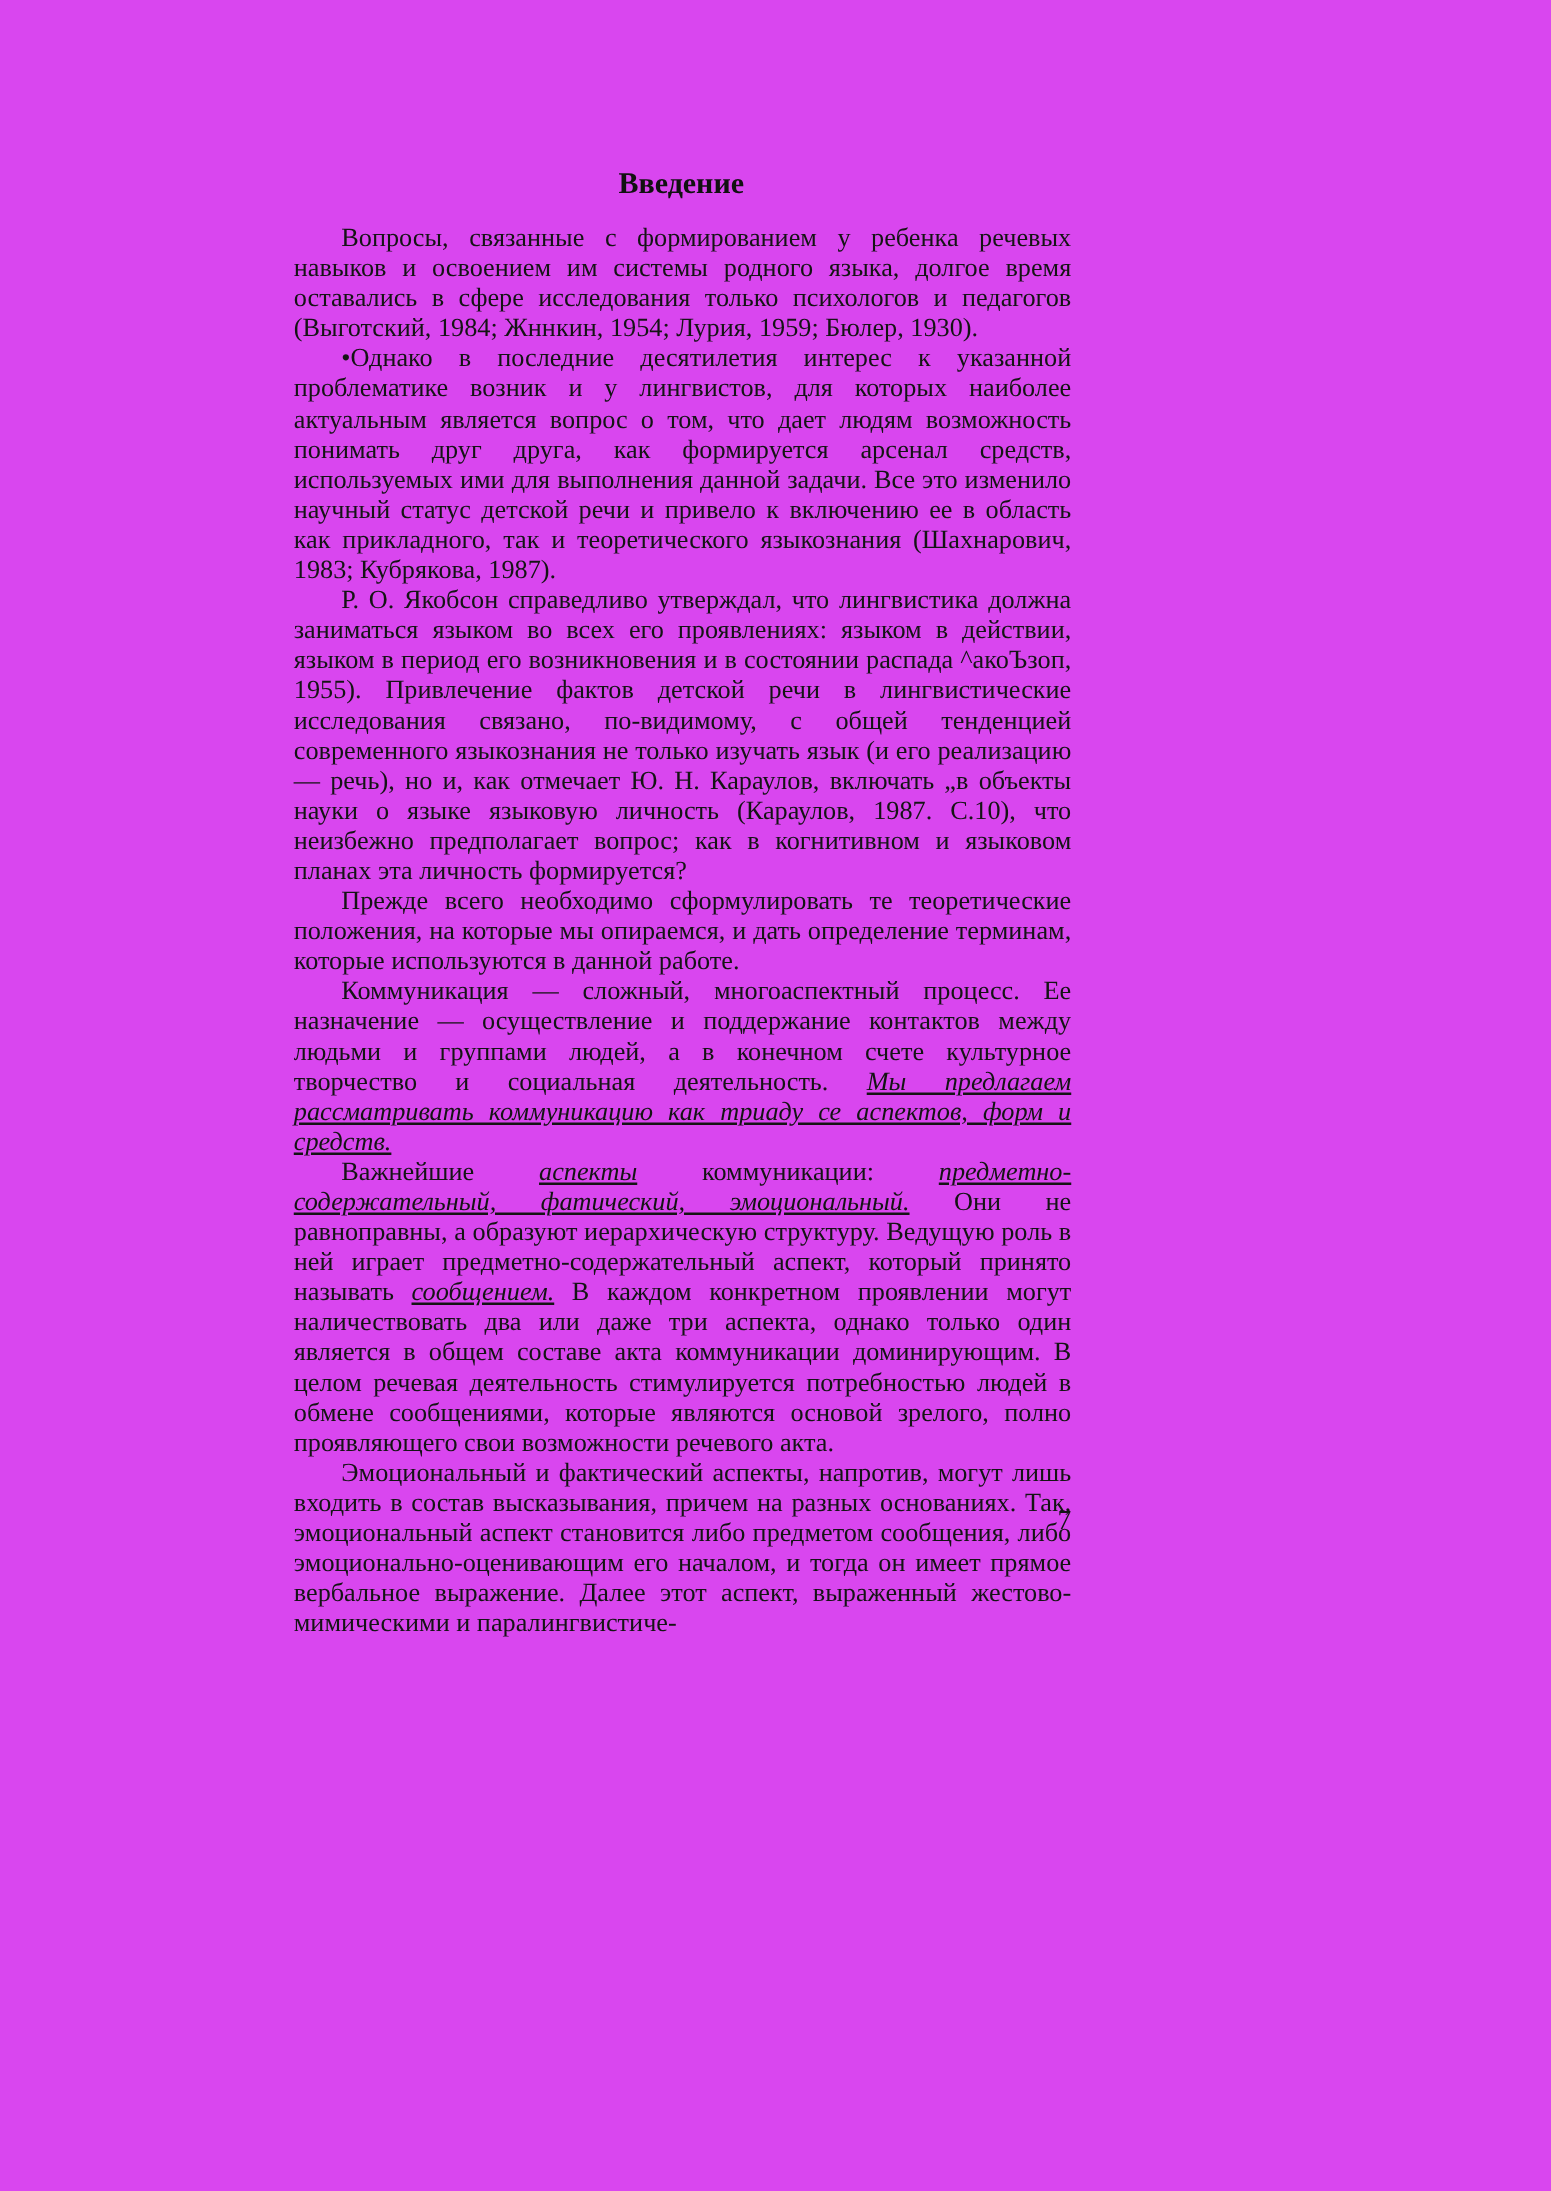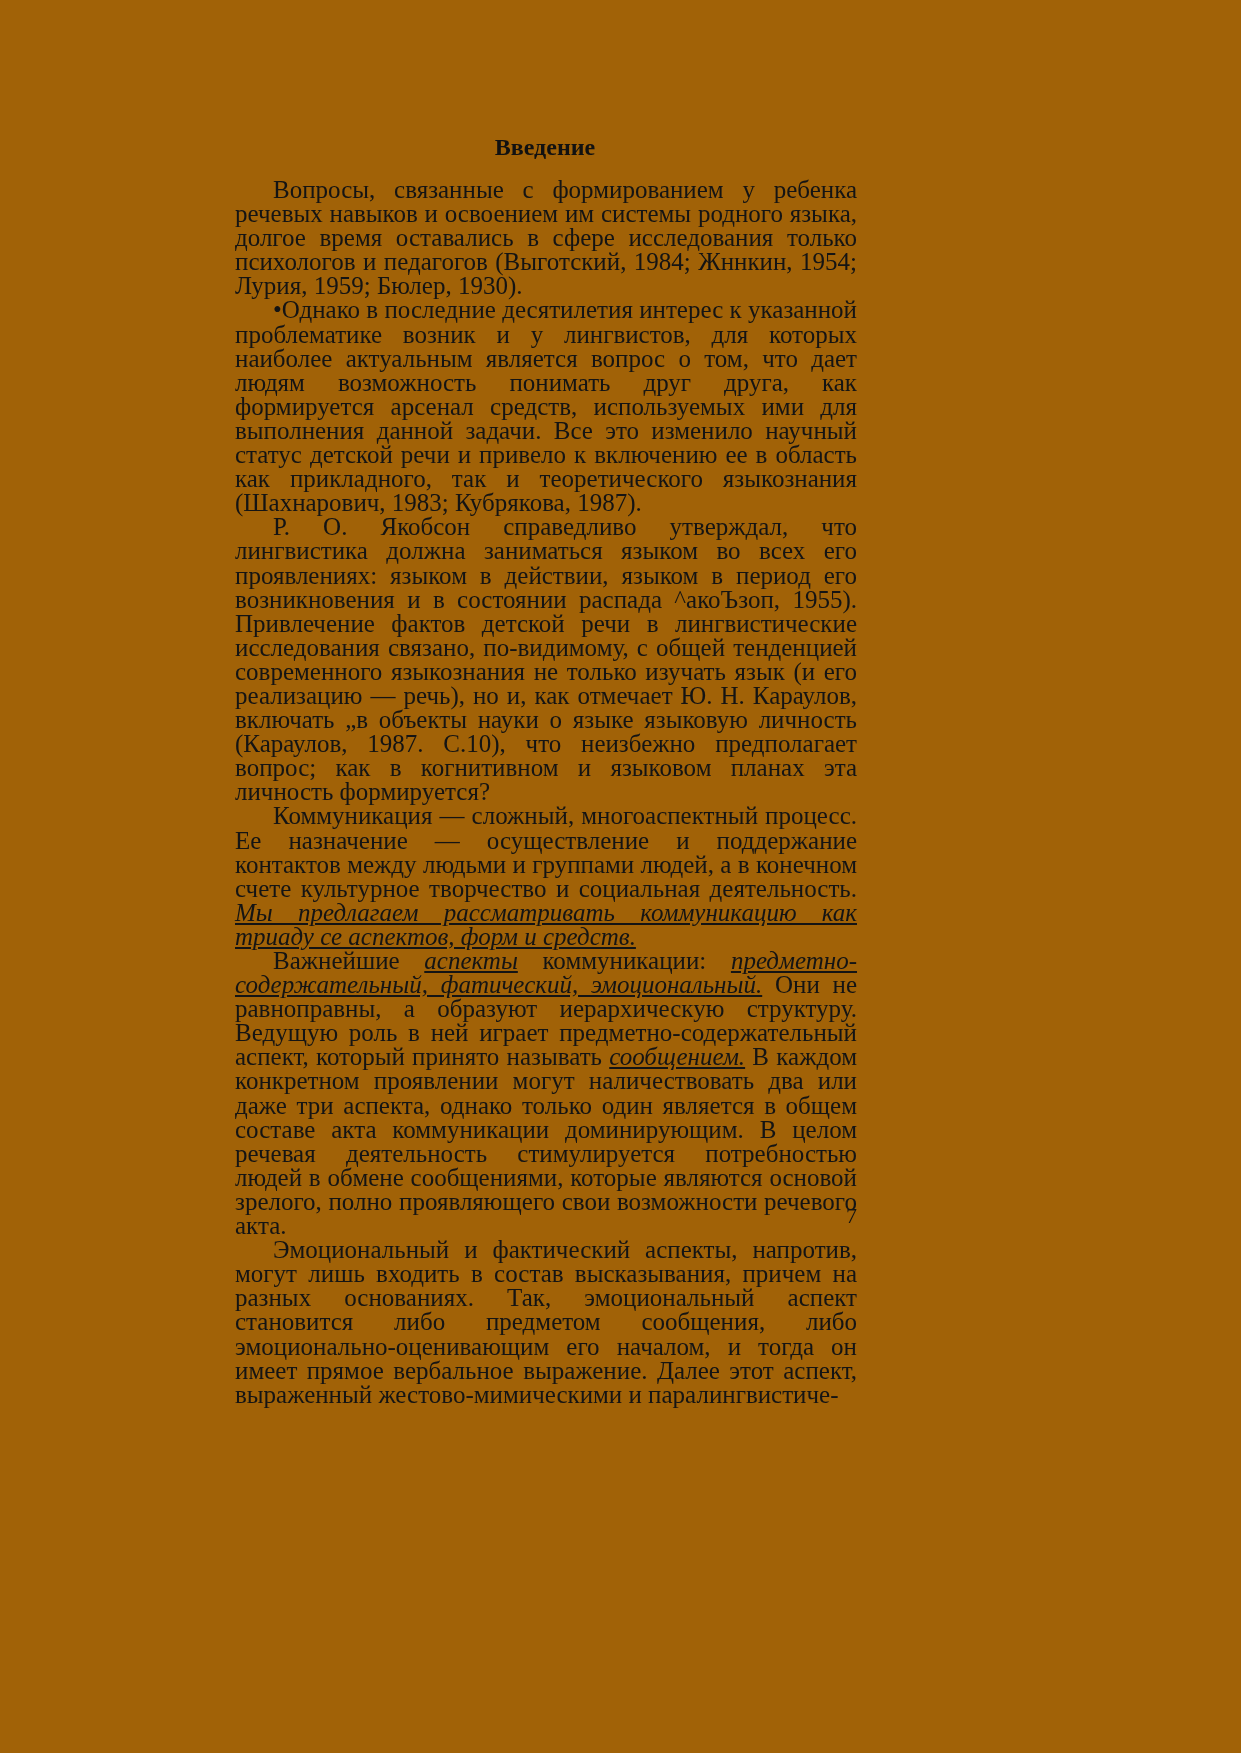--- a/index.html
+++ b/index.html
@@ -4,42 +4,42 @@
 <style>
   html, body {
     margin: 0;
     padding: 0;
     background: #ffffff;
   }
   .page {
     position: relative;
     width: 1241px;
     height: 1753px;
-    background: #a16207;
+    background: #d946ef;
     color: #141414;
     font-family: "Liberation Serif", "DejaVu Serif", serif;
     overflow: hidden;
   }
   .title {
     position: absolute;
     left: 235px;
     top: 134px;
     width: 620px;
     margin: 0;
     text-align: center;
     font-size: 24px;
     font-weight: bold;
     color: #111111;
   }
   .body-text {
     position: absolute;
     left: 235px;
     top: 178px;
     width: 622px;
-    font-size: 25px;
+    font-size: 21px;
     line-height: 24.1px;
     text-align: justify;
     color: #141414;
   }
   .para {
     margin: 0;
     text-indent: 38px;
   }
   .it {
     font-style: italic;
@@ -58,19 +58,20 @@
 </head>
 <body>
 
 <div class="page">
   <h1 class="title">Введение</h1>
 
   <div class="body-text" id="paragraphs">
       <p class="para"><span>Вопросы, связанные с формированием у ребенка речевых навыков и освоением им системы родного языка, долгое время оставались в сфере исследования только психологов и педагогов (Выготский, 1984; Жннкин, 1954; Лурия, 1959; Бюлер, 1930).</span></p>
       <p class="para"><span>•Однако в последние десятилетия интерес к указанной проблематике возник и у лингвистов, для которых наиболее актуальным является вопрос о том, что дает людям возможность понимать друг друга, как формируется арсенал средств, используемых ими для выполнения данной задачи. Все это изменило научный статус детской речи и привело к включению ее в область как прикладного, так и теоретического языкознания (Шахнарович, 1983; Кубрякова, 1987).</span></p>
       <p class="para"><span>Р. О. Якобсон справедливо утверждал, что лингвистика должна заниматься языком во всех его проявлениях: языком в действии, языком в период его возникновения и в состоянии распада ^акоЪзоп, 1955). Привлечение фактов детской речи в лингвистические исследования связано, по-видимому, с общей тенденцией современного языкознания не только изучать язык (и его реализацию — речь), но и, как отмечает Ю. Н. Караулов, включать „в объекты науки о языке языковую личность (Караулов, 1987. С.10), что неизбежно предполагает вопрос; как в когнитивном и языковом планах эта личность формируется?</span></p>
+      <p class="para"><span>Прежде всего необходимо сформулировать те теоретические положения, на которые мы опираемся, и дать определение терминам, которые используются в данной работе.</span></p>
       <p class="para"><span>Коммуникация — сложный, многоаспектный процесс. Ее назначение — осуществление и поддержание контактов между людьми и группами людей, а в конечном счете культурное творчество и социальная деятельность. </span><span class="it">Мы предлагаем рассматривать коммуникацию как триаду се аспектов, форм и средств.</span></p>
       <p class="para"><span>Важнейшие </span><span class="it">аспекты</span><span> коммуникации: </span><span class="it">предметно-содержательный, фатический, эмоциональный.</span><span> Они не равноправны, а образуют иерархическую структуру. Ведущую роль в ней играет предметно-содержательный аспект, который принято называть </span><span class="it">сообщением.</span><span> В каждом конкретном проявлении могут наличествовать два или даже три аспекта, однако только один является в общем составе акта коммуникации доминирующим. В целом речевая деятельность стимулируется потребностью людей в обмене сообщениями, которые являются основой зрелого, полно проявляющего свои возможности речевого акта.</span></p>
       <p class="para"><span>Эмоциональный и фактический аспекты, напротив, могут лишь входить в состав высказывания, причем на разных основаниях. Так, эмоциональный аспект становится либо предметом сообщения, либо эмоционально-оценивающим его началом, и тогда он имеет прямое вербальное выражение. Далее этот аспект, выраженный жестово-мимическими и паралингвистиче-</span></p>
     </div>
 
   <div class="page-number">7</div>
 </div>
 
 </body></html>

